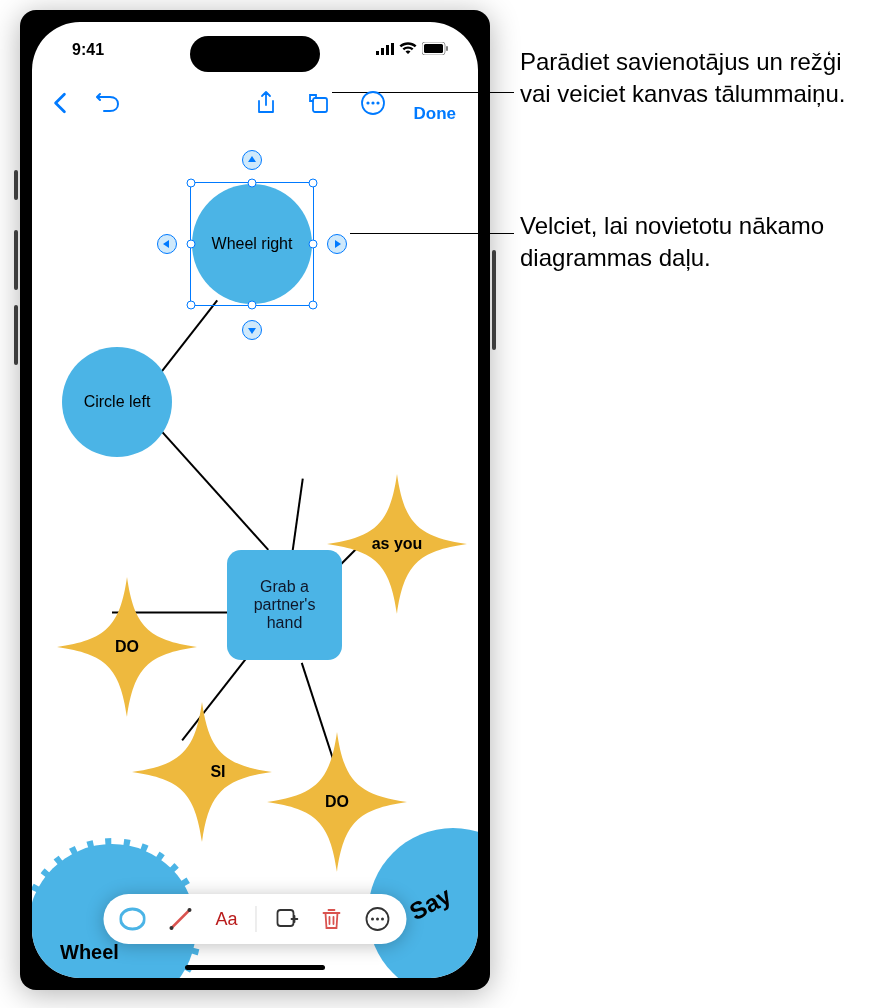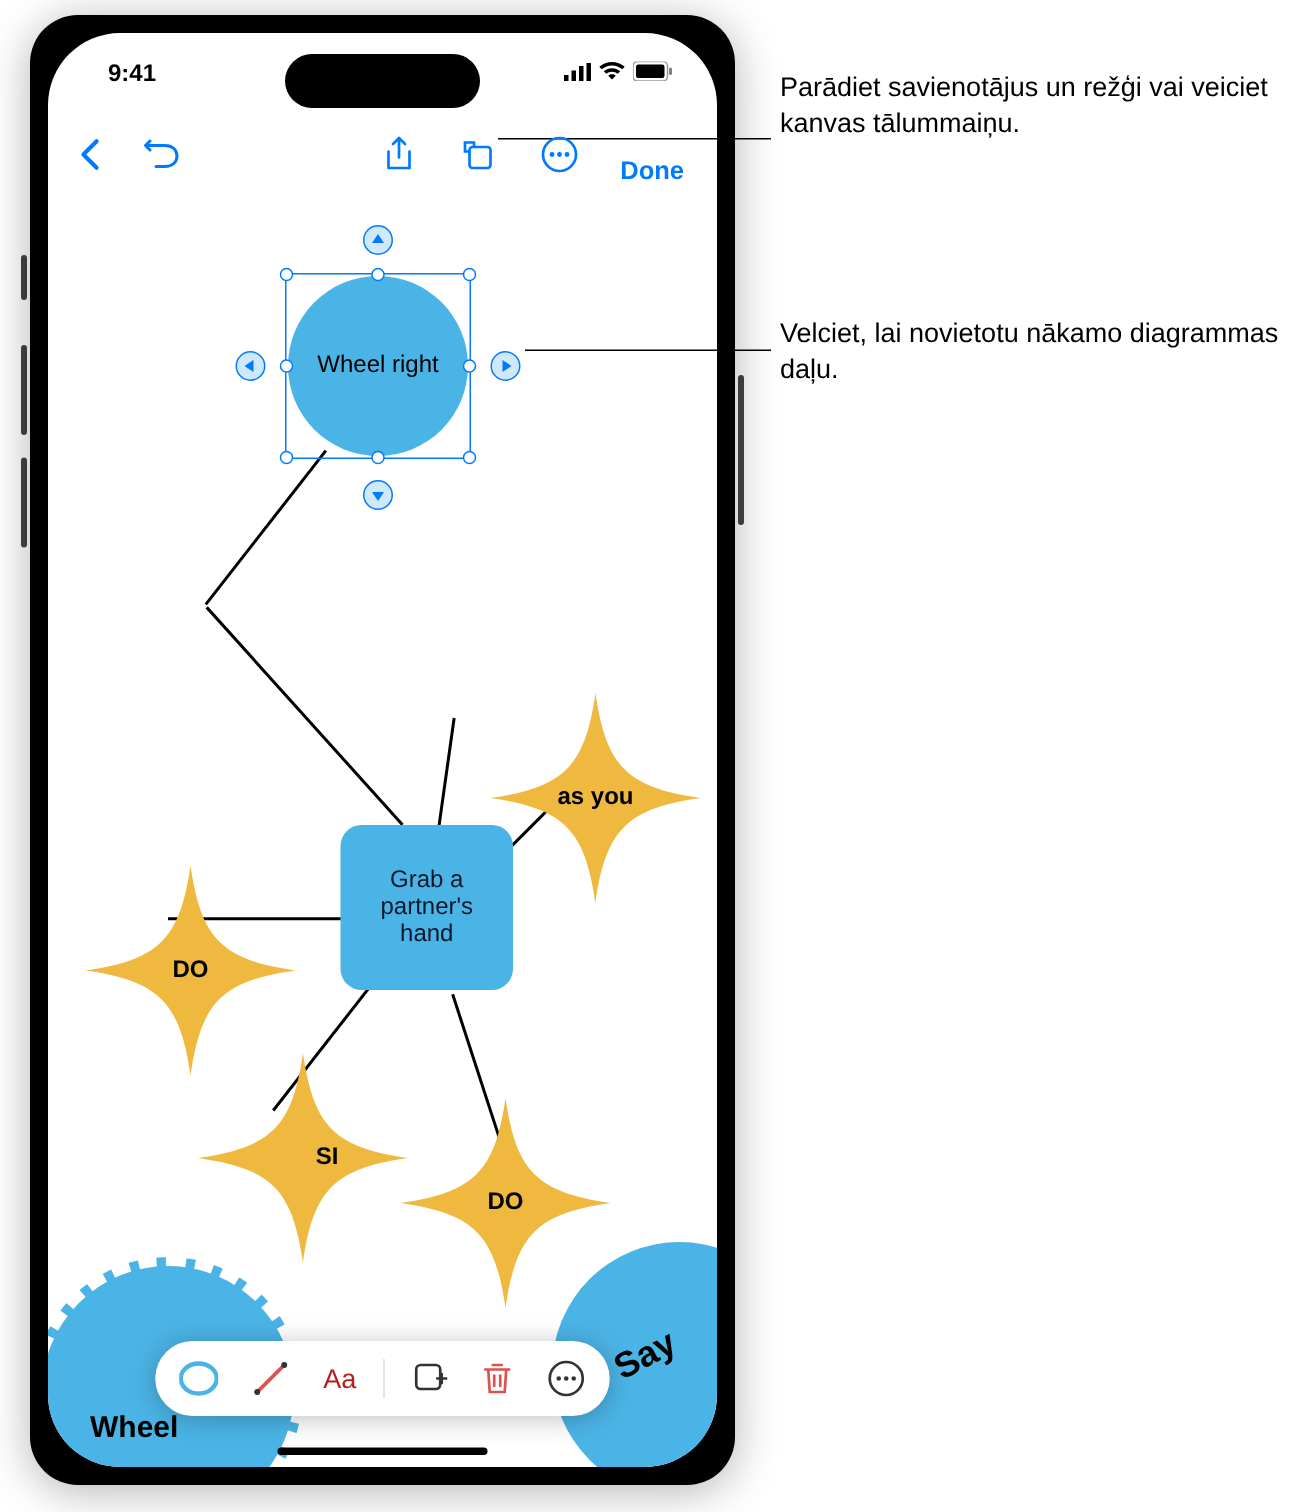--- a/index.html
+++ b/index.html
@@ -10,21 +10,21 @@
     height: 1008px;
     position: relative;
     overflow: hidden;
   }
   .phone {
     position: absolute;
     left: 20px;
     top: 10px;
     width: 470px;
     height: 980px;
-    border-radius: 32px;
+    border-radius: 16px;
     background: #000;
     padding: 12px;
     box-shadow: 0 4px 30px rgba(0,0,0,.3);
   }
   .screen {
     width: 100%;
     height: 100%;
     background: #fff;
     border-radius: 48px;
     position: relative;
@@ -144,21 +144,21 @@
     display: flex;
     align-items: center;
     padding: 8px 12px;
     gap: 14px;
     z-index: 60;
   }
   .bt-btn { display:flex; align-items:center; justify-content:center; cursor:pointer; padding:4px; }
   .bt-sep { width:1px; height:26px; background:#ddd; }
   .callout {
     position: absolute;
-    font-size: 18px;
+    font-size: 24px;
     line-height: 1.35;
     color: #000;
     max-width: 340px;
   }
   .callout-line {
     position:absolute;
     background:#000;
     height:1px;
   }
   .home-indicator {
@@ -245,26 +245,29 @@
     <div class="canvas">
 
       <div class="connector-line" style="left:105px; top:380px; width:130px; transform:rotate(-52deg);"></div>
       <div class="connector-line" style="left:106px; top:382px; width:195px; transform:rotate(48deg);"></div>
       <div class="connector-line" style="left:258px; top:545px; width:90px; transform:rotate(-82deg);"></div>
       <div class="connector-line" style="left:300px; top:550px; width:95px; transform:rotate(-45deg);"></div>
       <div class="connector-line" style="left:200px; top:590px; width:120px; transform:rotate(180deg);"></div>
       <div class="connector-line" style="left:215px; top:635px; width:105px; transform:rotate(128deg);"></div>
       <div class="connector-line" style="left:270px; top:640px; width:130px; transform:rotate(72deg);"></div>
 
+      <div class="node-circle" style="left:30px; top:325px; width:110px; height:110px;">
+        <span>Circle left</span>
+      </div>
 
       <div class="node-rect" style="left:195px; top:528px; width:115px; height:110px;">
         <span>Grab a partner's hand</span>
       </div>
 
-      <div class="star" style="left:295px; top:440px; width:140px; height:140px;">
+      <div class="star" style="left:295px; top:452px; width:140px; height:140px;">
         <svg viewBox="0 0 100 100">
             <path d="M50 0 C55 35 65 45 100 50 C65 55 55 65 50 100 C45 65 35 55 0 50 C35 45 45 35 50 0 Z" fill="#eeb93e"></path>
           </svg>
         <span>as you</span>
       </div>
       <div class="star" style="left:25px; top:555px; width:140px; height:140px;">
         <svg viewBox="0 0 100 100">
             <path d="M50 0 C55 35 65 45 100 50 C65 55 55 65 50 100 C45 65 35 55 0 50 C35 45 45 35 50 0 Z" fill="#eeb93e"></path>
           </svg>
         <span style="font-weight:700;">DO</span>

